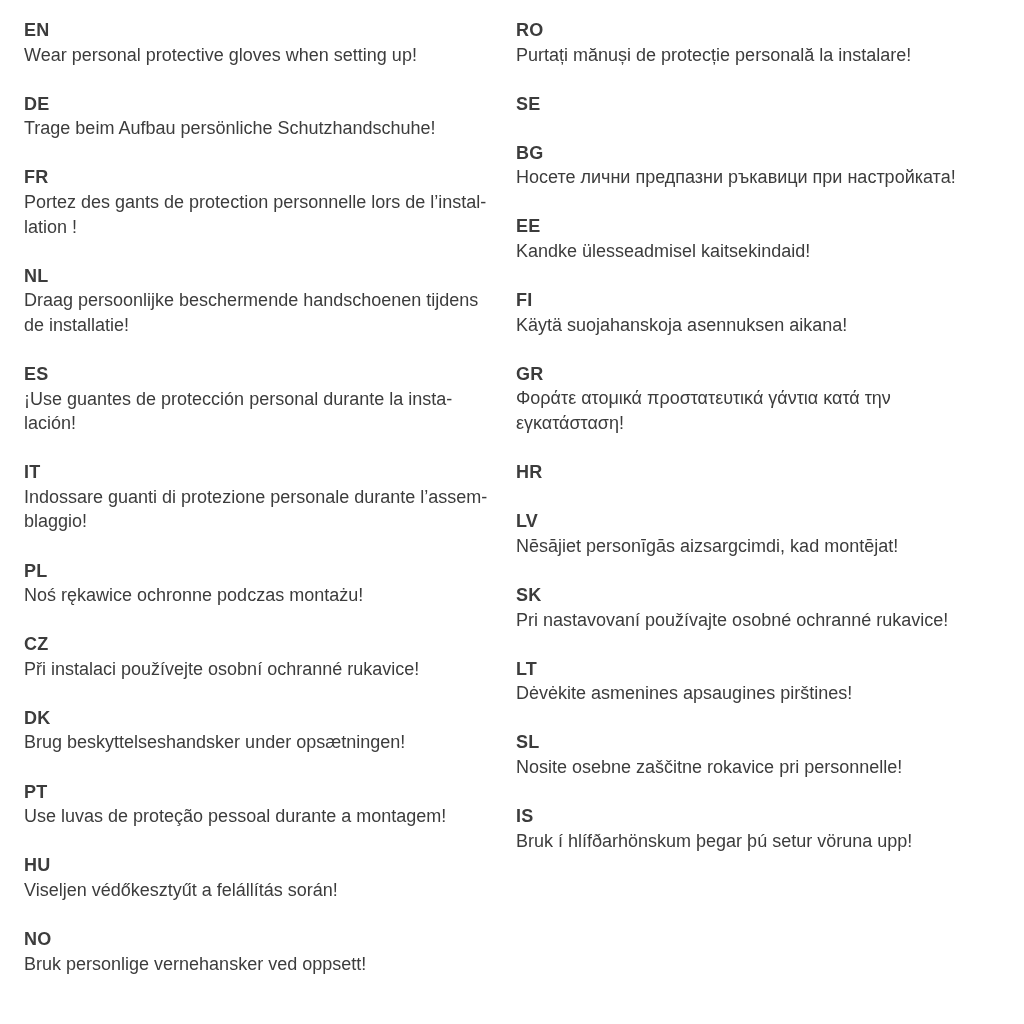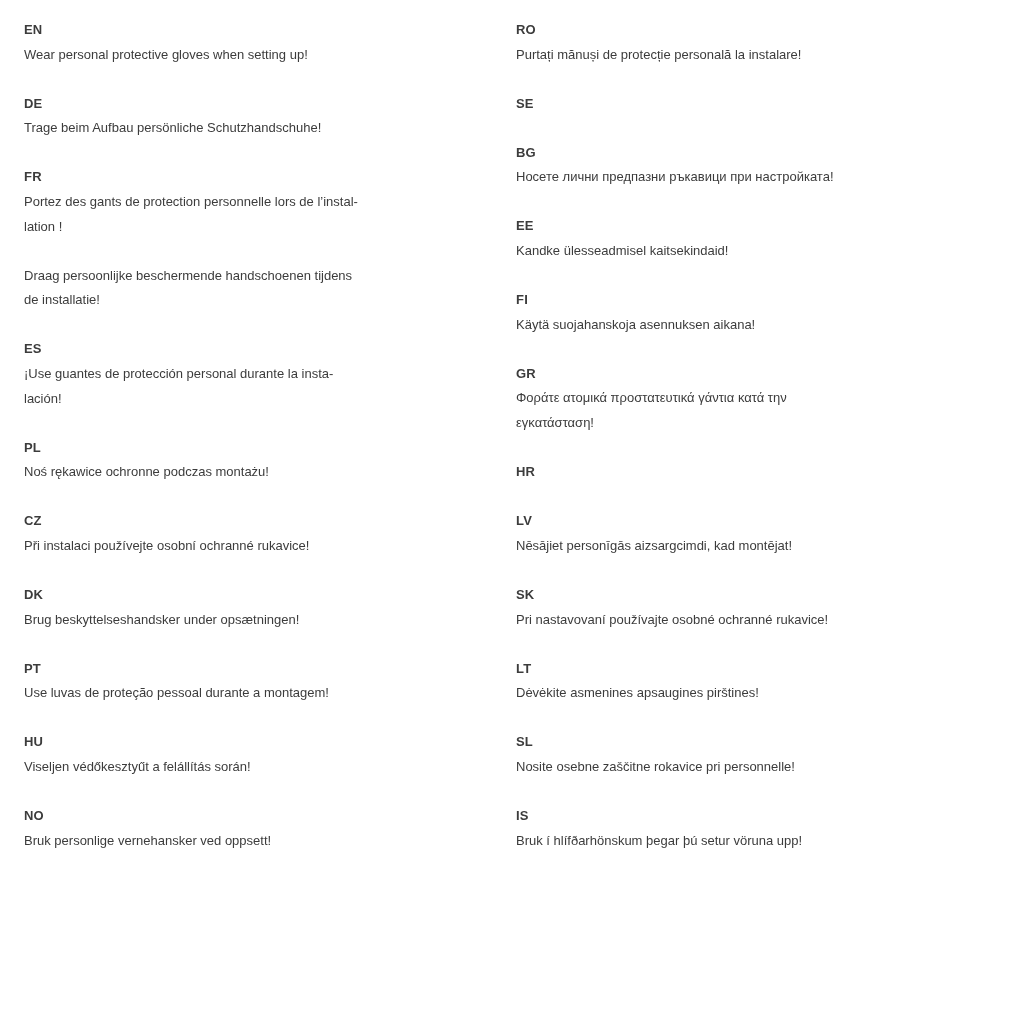--- a/index.html
+++ b/index.html
@@ -24,21 +24,21 @@
     display: flex;
     align-items: flex-start;
   }
   .col {
     box-sizing: border-box;
   }
   .col-left  { width: 492px; }
   .col-right { width: 494px; }
   .entry {
     margin-bottom: 24.5px;
-    font-size: 13px;
+    font-size: 18px;
     line-height: 24.6px;
   }
   .code {
     font-weight: bold;
     letter-spacing: 0.2px;
   }
   .line {
     white-space: nowrap;
   }
 </style>
@@ -55,27 +55,33 @@
         <div class="entry">
           <div class="code">DE</div>
           <div class="line">Trage beim Aufbau persönliche Schutzhandschuhe!</div>
         </div>
         <div class="entry">
           <div class="code">FR</div>
           <div class="line">Portez des gants de protection personnelle lors de l’instal-</div>
           <div class="line">lation !</div>
         </div>
         <div class="entry">
+          <div class="code">NL</div>
           <div class="line">Draag persoonlijke beschermende handschoenen tijdens</div>
           <div class="line">de installatie!</div>
         </div>
         <div class="entry">
           <div class="code">ES</div>
           <div class="line">¡Use guantes de protección personal durante la insta-</div>
           <div class="line">lación!</div>
+        </div>
+        <div class="entry">
+          <div class="code">IT</div>
+          <div class="line">Indossare guanti di protezione personale durante l’assem-</div>
+          <div class="line">blaggio!</div>
         </div>
         <div class="entry">
           <div class="code">PL</div>
           <div class="line">Noś rękawice ochronne podczas montażu!</div>
         </div>
         <div class="entry">
           <div class="code">CZ</div>
           <div class="line">Při instalaci používejte osobní ochranné rukavice!</div>
         </div>
         <div class="entry">

